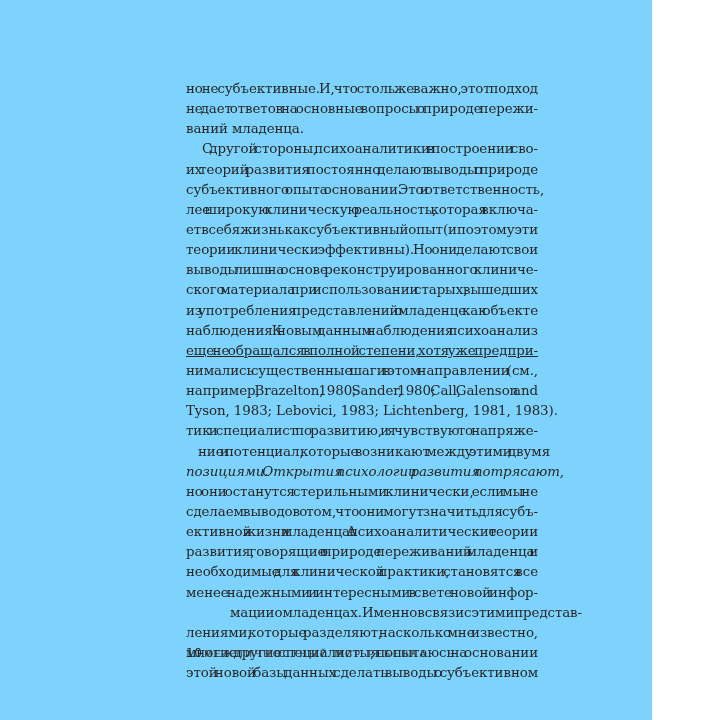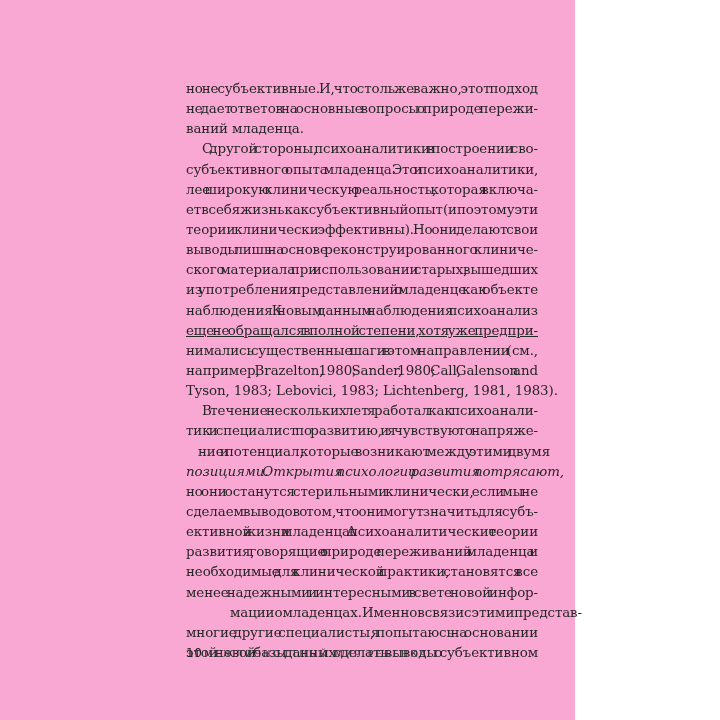--- a/index.html
+++ b/index.html
@@ -9,22 +9,22 @@
     }
     body {
       width: 720px;
       height: 720px;
       position: relative;
       overflow: hidden;
     }
     .page {
       position: absolute;
       left: 0; top: 0;
-      width: 575px; height: 720px;
-      background: #f9a8d4;
+      width: 652px; height: 720px;
+      background: #7dd3fc;
     }
     .text-block {
       position: absolute;
       left: 186px;
       top: 79px;
       width: 352px;
       font-family: "DejaVu Serif", "Liberation Serif", serif;
       font-size: 13.4px;
       line-height: 20.15px;
       color: #262626;
@@ -69,43 +69,44 @@
   </style>
 </head>
 <body>
 
 <div class="page">
   <div class="text-block" id="text-block">
       <span class="line" style="word-spacing: -5.16146px;">но не субъективные. И, что столь же важно, этот подход</span>
       <span class="line" style="word-spacing: -6.16602px;">не дает ответов на основные вопросы о природе пережи-</span>
       <span class="line last">ваний младенца.</span>
       <span class="line indent" style="word-spacing: -7.03906px;">С другой стороны, психоаналитики в построении сво-</span>
-      <span class="line" style="word-spacing: -7.97813px;">субъективного опыта младенца. Это и психоаналитики,</span>
+      <span class="line" style="word-spacing: -7.14732px;">их теорий развития постоянно делают выводы о природе</span>
+      <span class="line" style="word-spacing: -7.97813px;">субъективного опыта основании. Это и ответственность,</span>
       <span class="line" style="word-spacing: -9.66875px;">лее широкую клиническую реальность, которая включа-</span>
       <span class="line" style="word-spacing: -4.14757px;">ет в себя жизнь как субъективный опыт (и поэтому эти</span>
       <span class="line" style="word-spacing: -5.13021px;">теории клинически эффективны). Но они делают свои</span>
       <span class="line" style="word-spacing: -7.8625px;">выводы лишь на основе реконструированного клиниче-</span>
       <span class="line" style="word-spacing: -8.39375px;">ского материала при использовании старых, вышедших</span>
       <span class="line" style="word-spacing: -8.17188px;">из употребления представлений о младенце как объекте</span>
       <span class="line" style="word-spacing: -9.10938px;">наблюдения. К новым данным наблюдения психоанализ</span>
       <span class="line" style="word-spacing: -5.5625px; text-decoration: underline;">еще не обращался в полной степени, хотя уже предпри-</span>
       <span class="line" style="word-spacing: -6.92448px;">нимались существенные шаги в этом направлении (см.,</span>
       <span class="line" style="word-spacing: -9.16518px;">например, Brazelton, 1980; Sander, 1980; Call, Galenson and</span>
       <span class="line last">Tyson, 1983; Lebovici, 1983; Lichtenberg, 1981, 1983).</span>
-      <span class="line indent" style="word-spacing: -5.62054px;">В течение нескольких лет я работал как психоанали-</span>
       <span class="line" style="word-spacing: -5.89236px;">тик и специалист по развитию, и я чувствую то напряже-</span>
       <span class="line" style="word-spacing: -7.79018px; margin-left: 12px;">ние и потенциал, которые возникают между этими двумя</span>
       <span class="line" style="word-spacing: -10.3281px; font-style: italic;">позициями. Открытия психологии развития потрясают,</span>
       <span class="line" style="word-spacing: -6.00223px;">но они останутся стерильными клинически, если мы не</span>
       <span class="line" style="word-spacing: -4.96007px;">сделаем выводов о том, что они могут значить для субъ-</span>
       <span class="line" style="word-spacing: -11.6969px;">ективной жизни младенца. А психоаналитические теории</span>
       <span class="line" style="word-spacing: -9.39844px;">развития, говорящие о природе переживаний младенца и</span>
       <span class="line" style="word-spacing: -10.25px;">необходимые для клинической практики, становятся все</span>
       <span class="line" style="word-spacing: -6.01339px;">менее надежными и интересными в свете новой инфор-</span>
       <span class="line" style="word-spacing: -4.0957px; margin-left: 44px;">мации о младенцах. Именно в связи с этими представ-</span>
+      <span class="line" style="word-spacing: -7.60938px;">лениями, которые разделяют, насколько мне известно,</span>
       <span class="line" style="word-spacing: -7.33333px;">многие другие специалисты, я попытаюсь на основании</span>
       <span class="line" style="word-spacing: -6.77902px;">этой новой базы данных сделать выводы о субъективном</span>
     </div>
 
   <div class="footer">
     <span class="page-number">10</span>
     <span class="running-title">МЕЖЛИЧНОСТНЫЙ МИР РЕБЕНКА</span>
   </div>
 </div>
 

